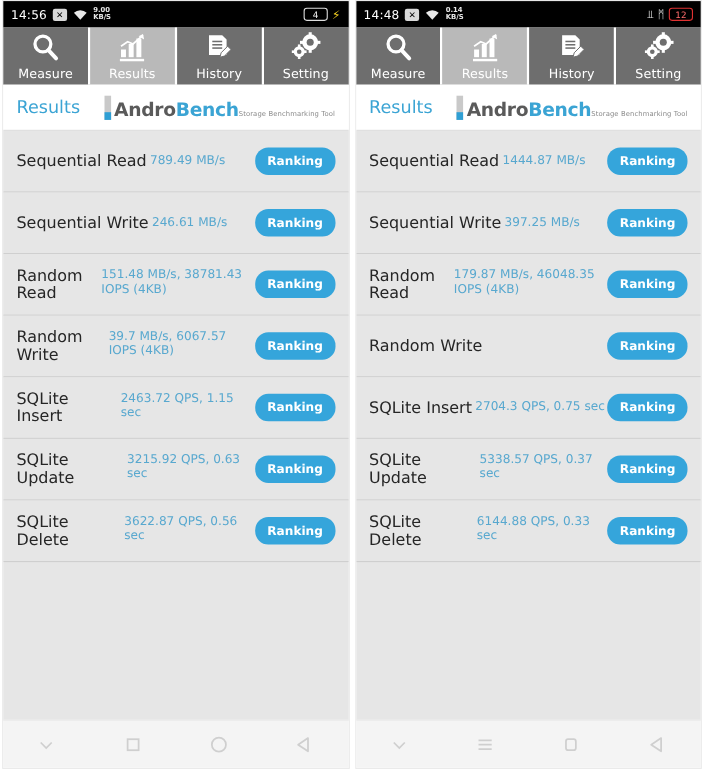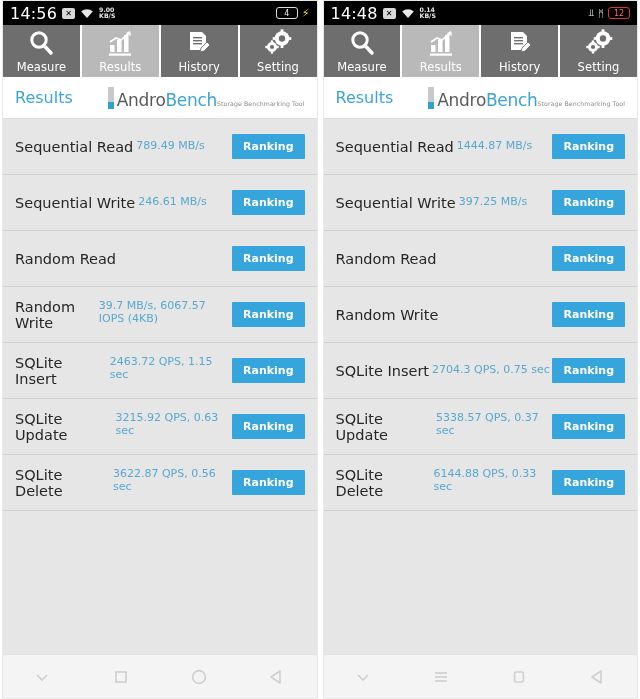--- a/index.html
+++ b/index.html
@@ -31,21 +31,21 @@
     background: #000000;
     color: #ffffff;
     display: flex;
     align-items: center;
     padding: 0 7px;
     font-size: 11px;
     flex: none;
   }
   .sb-left { display: flex; align-items: center; gap: 5px; }
   .sb-right { margin-left: auto; display: flex; align-items: center; gap: 4px; }
-  .sb-time { font-size: 16px; letter-spacing: 0.2px; text-align: center; }
+  .sb-time { font-size: 11px; letter-spacing: 0.2px; text-align: center; }
   .ic-x {
     width: 13px; height: 11px; background: #d8d8d8; border-radius: 2px;
     color: #000; font-size: 8px; line-height: 11px; text-align: center; font-weight: bold;
   }
   .ic-wifi { width: 14px; height: 12px; position: relative; }
   .netspeed { line-height: 0.92; font-size: 6.2px; text-align: left; color: #e8e8e8; }
   .netspeed b { display: block; font-weight: bold; }
   .netspeed i { display: block; font-style: normal; font-weight: bold; }
   .batt {
     border: 1.4px solid #ddd; border-radius: 3px;
@@ -80,42 +80,42 @@
     border-bottom: 1px solid #dcdcdc;
   }
   .page-title { color: #3ba4d4; font-size: 16px; }
   .brand { margin-left: auto; display: flex; align-items: flex-end; gap: 3px; }
   .brand-bar { width: 6px; height: 22px; background: #c9c9c9; position: relative; }
   .brand-bar::after {
     content: ""; position: absolute; left: 0; bottom: 0;
     width: 6px; height: 7px; background: #2f9fd4;
   }
   .brand-txt { line-height: 1; }
-  .brand-name { font-size: 17px; font-weight: normal; letter-spacing: -0.3px; }
+  .brand-name { font-size: 17px; font-weight: bold; letter-spacing: -0.3px; }
   .brand-name .a { color: #5a5a5a; }
   .brand-name .b { color: #3ba4d4; }
   .brand-tag { font-size: 6.2px; color: #8a8a8a; text-align: right; margin-top: 1px; letter-spacing: 0.1px; }
 
   
   .list { flex: 1; background: #e6e6e6; overflow: hidden; }
   .row {
     height: 56px;
     display: flex; align-items: center;
     padding: 0 12px;
     border-bottom: 1px solid #cfcfcf;
     background: #e6e6e6;
   }
   .row-txt { display: flex; flex-direction: row; gap: 3px; }
   .row-title { font-size: 14.5px; color: #262626; }
   .row-sub { font-size: 11px; color: #58a8cf; }
   .rank-btn {
     margin-left: auto;
     background: #35a5db; color: #ffffff;
     font-size: 11px; font-weight: bold;
-    border-radius: 1px;
+    border-radius: 12px;
     padding: 6px 11px;
   }
 
   
   .navbar {
     height: 44px; flex: none;
     background: #f4f4f4;
     display: flex; align-items: center; justify-content: space-around;
     border-top: 1px solid #e3e3e3;
   }
@@ -221,20 +221,21 @@
         <div class="row">
           <div class="row-txt">
             <span class="row-title">Sequential Write</span>
             <span class="row-sub">246.61 MB/s</span>
           </div>
           <span class="rank-btn">Ranking</span>
         </div>
         <div class="row">
           <div class="row-txt">
             <span class="row-title">Random Read</span>
+            <span class="row-sub">151.48 MB/s, 38781.43 IOPS (4KB)</span>
           </div>
           <span class="rank-btn">Ranking</span>
         </div>
         <div class="row">
           <div class="row-txt">
             <span class="row-title">Random Write</span>
             <span class="row-sub">39.7 MB/s, 6067.57 IOPS (4KB)</span>
           </div>
           <span class="rank-btn">Ranking</span>
         </div>
@@ -379,20 +380,21 @@
         <div class="row">
           <div class="row-txt">
             <span class="row-title">Sequential Write</span>
             <span class="row-sub">397.25 MB/s</span>
           </div>
           <span class="rank-btn">Ranking</span>
         </div>
         <div class="row">
           <div class="row-txt">
             <span class="row-title">Random Read</span>
+            <span class="row-sub">179.87 MB/s, 46048.35 IOPS (4KB)</span>
           </div>
           <span class="rank-btn">Ranking</span>
         </div>
         <div class="row">
           <div class="row-txt">
             <span class="row-title">Random Write</span>
           </div>
           <span class="rank-btn">Ranking</span>
         </div>
         <div class="row">

